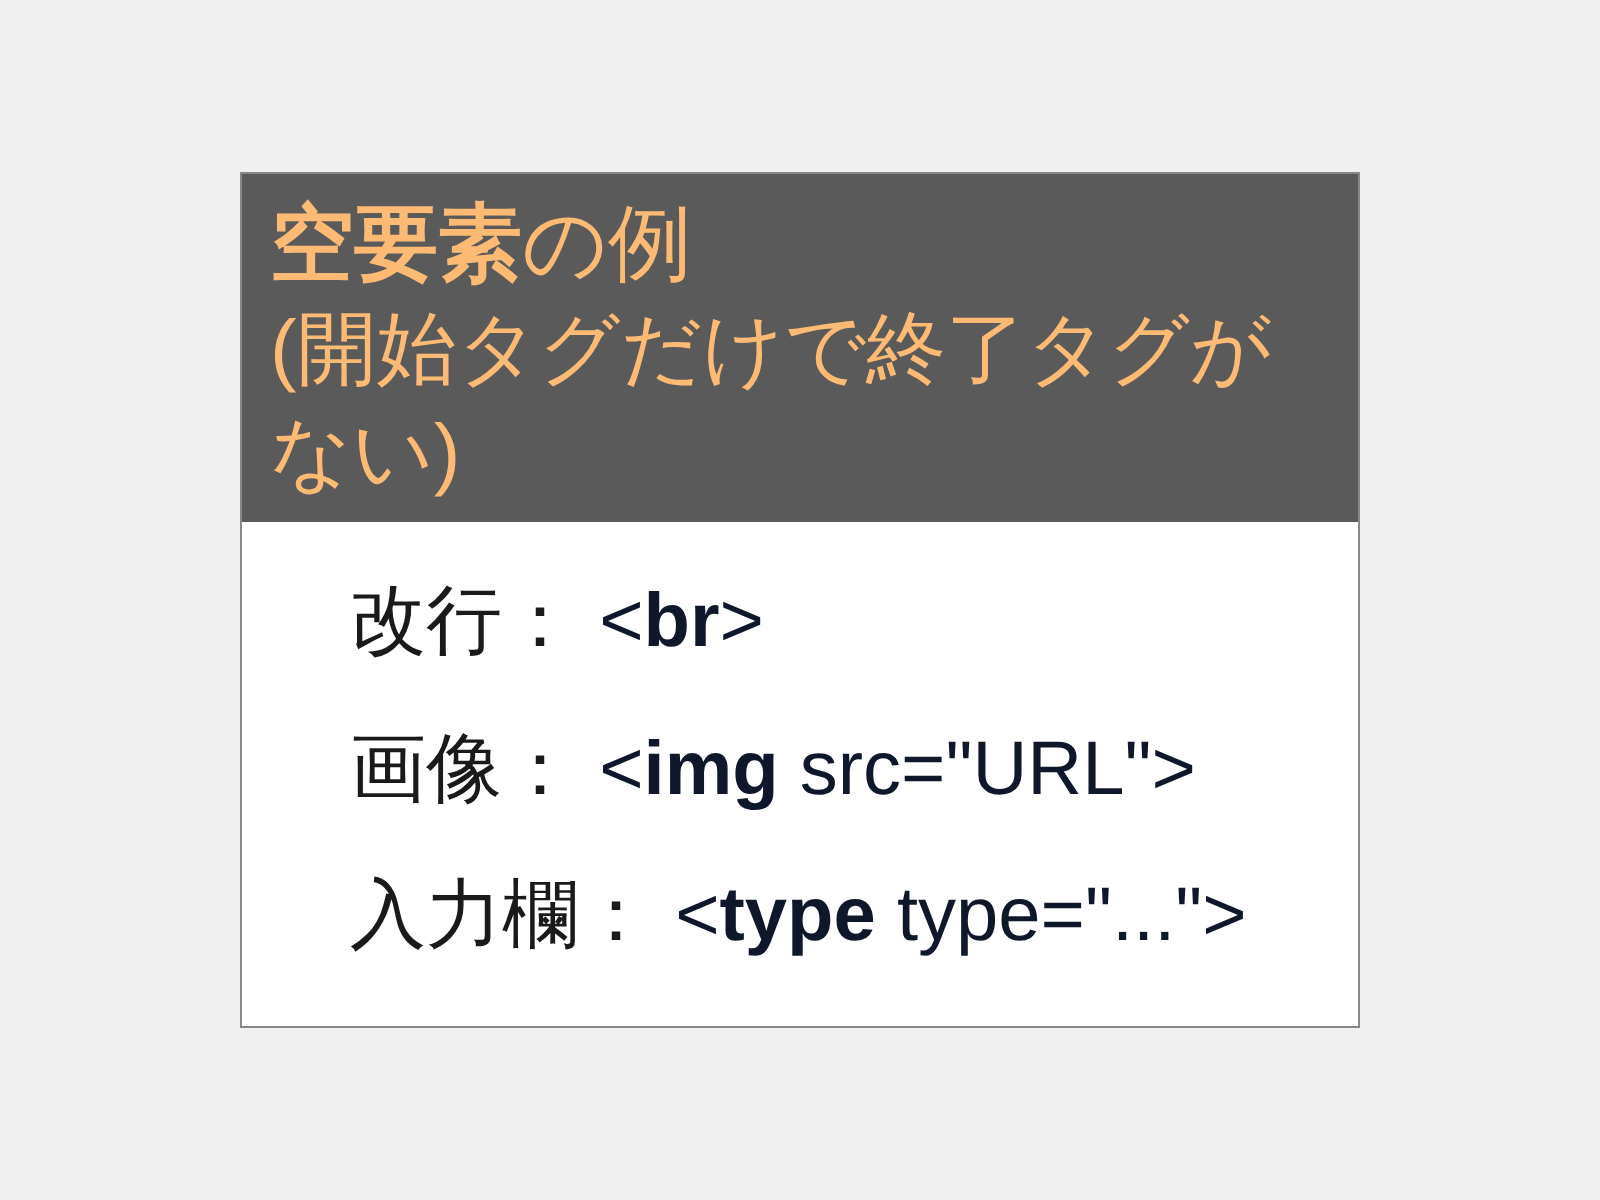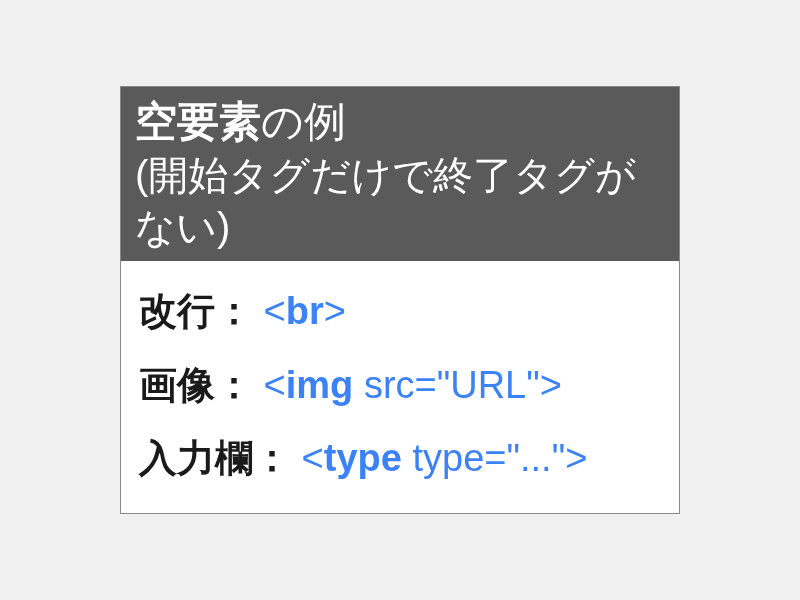--- a/index.html
+++ b/index.html
@@ -16,21 +16,21 @@
       min-height: 600px;
       width: 800px;
     }
     .card {
       width: 560px;
       background: #ffffff;
       border: 1px solid #888;
     }
     .header {
       background: #5a5a5a;
-      color: #ffffff;
+      color: #fdba74;
       padding: 10px 14px 8px 14px;
     }
     .header-title {
       font-size: 42px;
       line-height: 1.2;
     }
     .header-title .bold {
       font-weight: 800;
     }
     .header-title .light {
@@ -46,25 +46,26 @@
       padding: 14px 18px 18px 18px;
     }
     .row {
       font-size: 38px;
       color: #1a1a1a;
       padding: 10px 0;
       line-height: 1.4;
       white-space: nowrap;
     }
     .row .label {
-      font-weight: 700;
+      font-weight: 400;
+      margin-left: 36px;
     }
     .row .tag {
       font-weight: 400;
-      color: #3b82f6;
+      color: #0f172a;
     }
     .row .tag-name {
       font-weight: 800;
     }
     .row .tag-attr {
       font-weight: 400;
     }
   </style>
 </head>
 <body>

